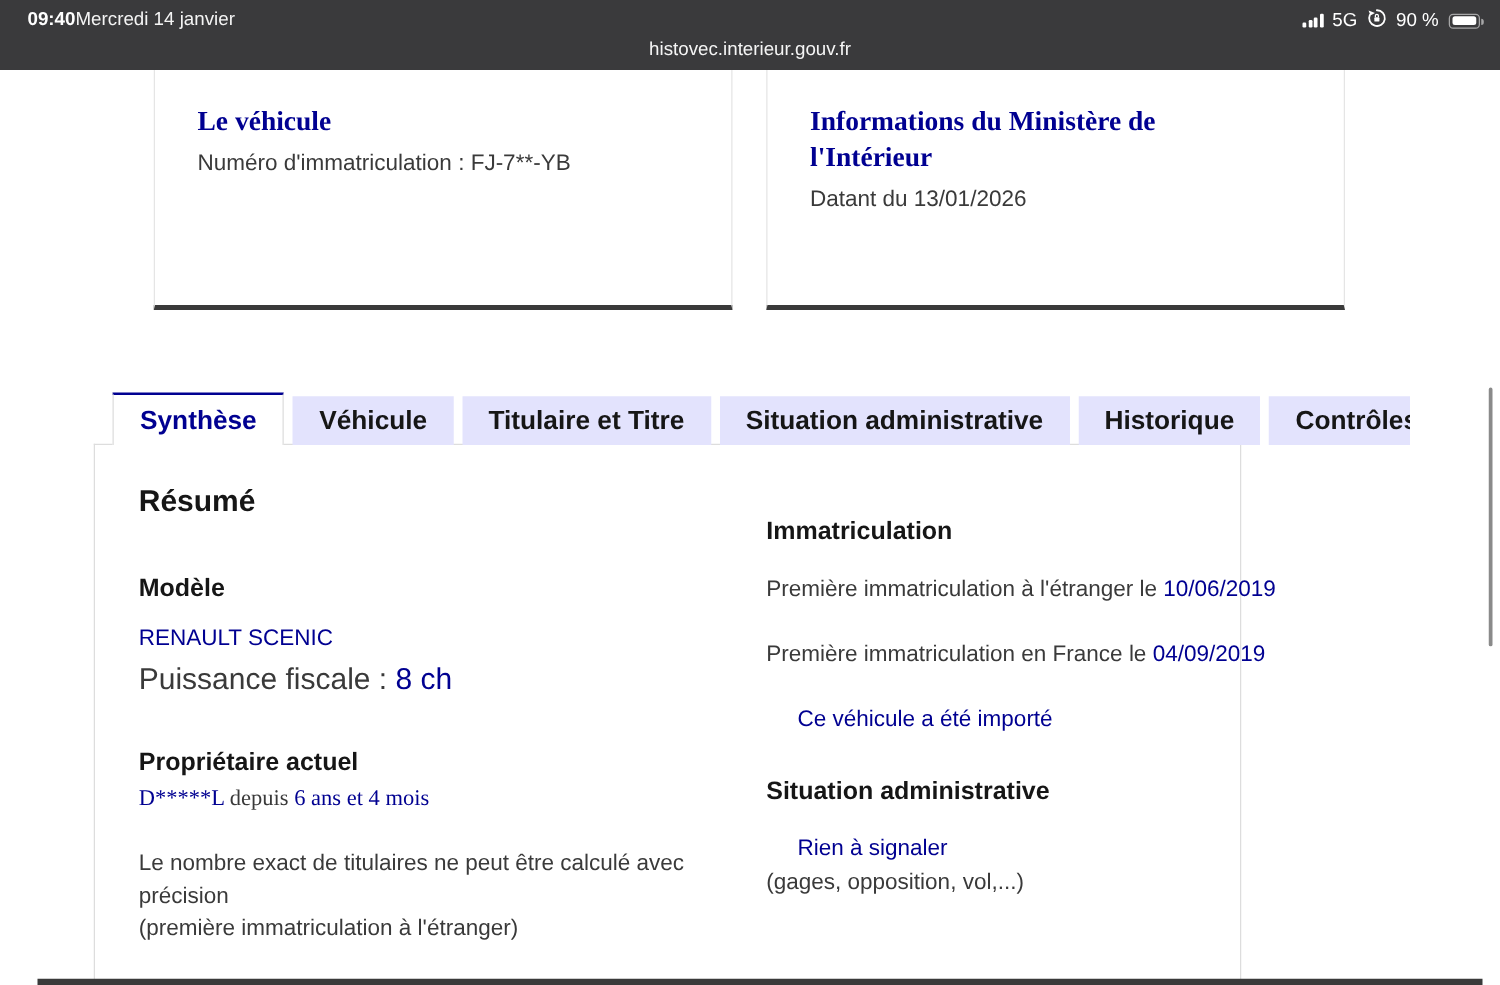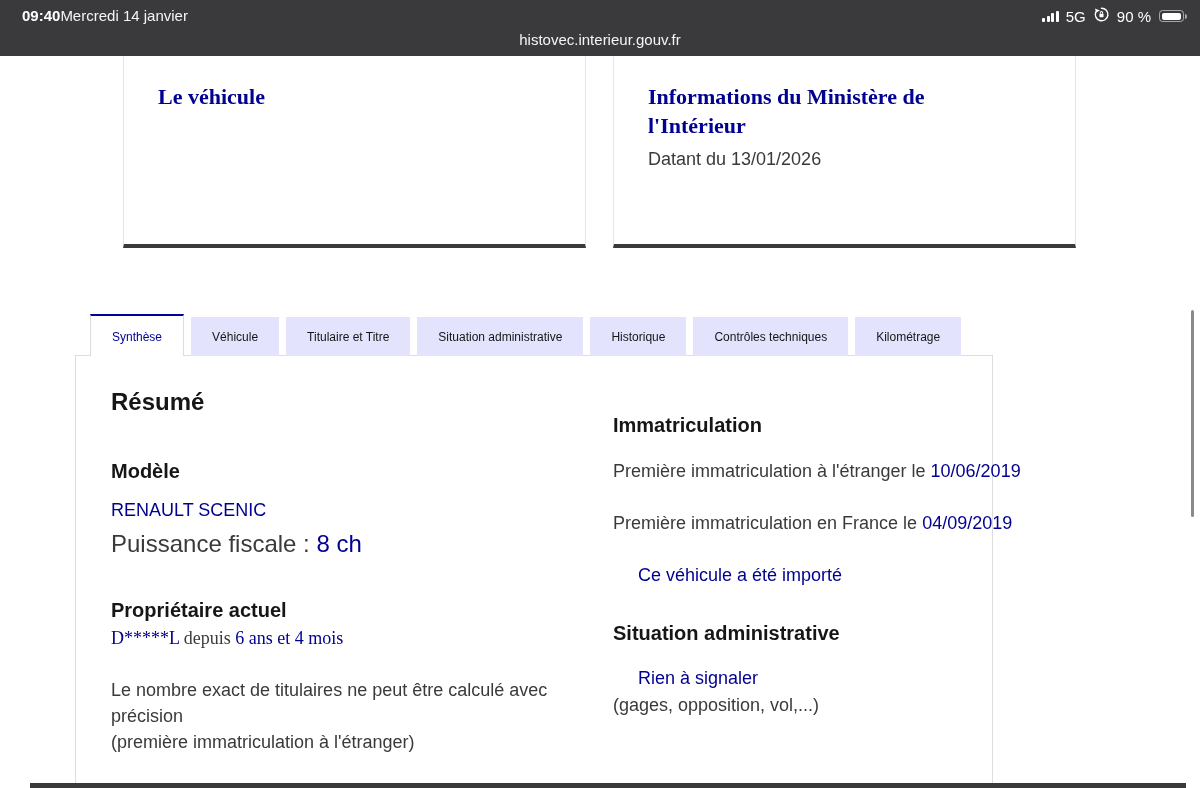--- a/index.html
+++ b/index.html
@@ -33,21 +33,21 @@
     border-left:1px solid #e5e5e5; border-right:1px solid #e5e5e5;
     border-bottom:4px solid #3a3a3a; padding:26px 28px 0 34px; }
   .card1 { left:123px; } .card2 { left:613px; }
   .card-title { color:#000091; font-size:22px; font-weight:700; line-height:1.32;font-family:Liberation Serif, serif; }
   .card2 .card-title { max-width:345px; }
   .card-line { margin-top:9px; color:#3a3a3a; font-size:18px; }
 
   
   .tabbar { position:absolute; left:75px; top:313px; width:1053px; height:43px;
     display:flex; align-items:flex-end; gap:7px; padding-left:15px; overflow:hidden; z-index:3; }
-  .tab { flex:none; white-space:nowrap; font-size:12px; font-weight:400; color:#161616;
+  .tab { flex:none; white-space:nowrap; font-size:21px; font-weight:700; color:#161616;
     background:#e3e3fd; height:39px; padding:0 21px; display:flex; align-items:center;
     cursor:pointer;text-align:center; }
   .tab.active { background:#fff; color:#000091; height:43px;
     border-top:2px solid #000091; border-left:1px solid #ddd; border-right:1px solid #ddd; }
 
   
   .panel { position:absolute; left:75px; top:355px; width:918px; height:433px; background:#fff;
     border-left:1px solid #ddd; border-right:1px solid #ddd; border-top:1px solid #ddd; z-index:1; }
   .tab.active { margin-bottom:-1px; z-index:4; }
 
@@ -107,20 +107,21 @@
         <i></i>
       </span>
   </div>
   <div class="url-row">
     <span class="url-text">histovec.interieur.gouv.fr</span>
   </div>
 </div>
 
 <div class="card card1">
   <div class="card-title">Le véhicule</div>
+  <div class="card-line">Numéro d'immatriculation : FJ-7**-YB</div>
 </div>
 <div class="card card2">
   <div class="card-title">Informations du Ministère de l'Intérieur</div>
   <div class="card-line">Datant du 13/01/2026</div>
 </div>
 
 <div class="tabbar">
   <div class="tab active">Synthèse</div>
   <div class="tab">Véhicule</div>
   <div class="tab">Titulaire et Titre</div>

